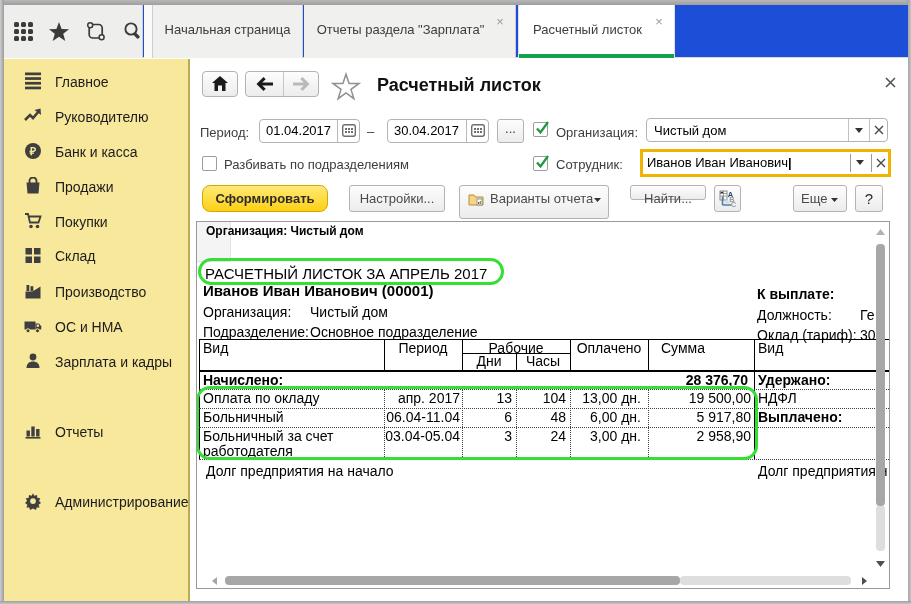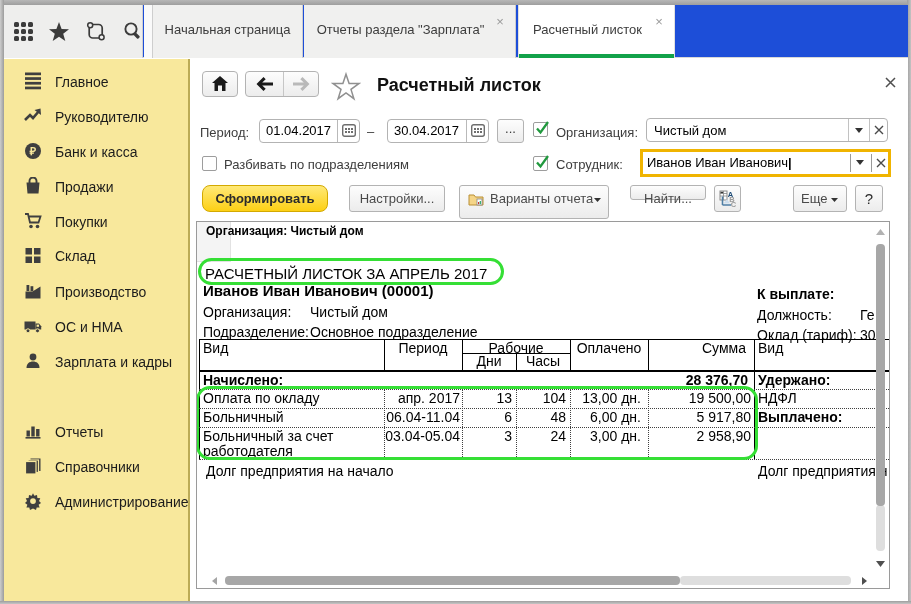--- a/index.html
+++ b/index.html
@@ -170,30 +170,20 @@
           <svg class="ic" viewBox="0 0 18 18" width="18" height="18">
             <g fill="#3f3f3f">
               <rect x="2.5" y="8.5" width="3.4" height="6"></rect>
               <rect x="7.3" y="4.5" width="3.4" height="10"></rect>
               <rect x="12.1" y="7" width="3.4" height="7.5"></rect>
               <rect x="1.5" y="15" width="15" height="1.6"></rect>
             </g>
           </svg>
           <div class="tx">Отчеты</div>
         </div>
-    <div class="side-item" style="top:398px">
-          <svg class="ic" viewBox="0 0 18 18" width="18" height="18">
-            <g fill="#3f3f3f">
-              <rect x="6.5" y="1.5" width="10" height="12.5"></rect>
-              <rect x="4" y="3" width="10.5" height="12.5" stroke="#f8e89c" stroke-width="1.2"></rect>
-              <rect x="1.5" y="4.5" width="10.5" height="12.5" stroke="#f8e89c" stroke-width="1.2"></rect>
-            </g>
-          </svg>
-          <div class="tx">Справочники</div>
-        </div>
     <div class="side-item" style="top:433px">
           <svg class="ic" viewBox="0 0 18 18" width="18" height="18">
             <path d="M9 1.2 L10.3 3.8 L13 3 L13.4 5.9 L16.3 6.3 L15 9 L17 11 L14.6 12.7 L15.6 15.5 L12.7 15.6 L12 18 L9 16.5 L6 18 L5.3 15.6 L2.4 15.5 L3.4 12.7 L1 11 L3 9 L1.7 6.3 L4.6 5.9 L5 3 L7.7 3.8 Z M9 6.2 A2.9 2.9 0 1 0 9 12 A2.9 2.9 0 1 0 9 6.2 Z" fill="#3f3f3f" fill-rule="evenodd"></path>
           </svg>
           <div class="tx">Администрирование</div>
         </div>
   </div>
   <div id="form">
     <div class="btn" id="homebtn"><svg width="18" height="16" viewBox="0 0 18 16" style="margin-top:4px">
             <path d="M9 0 L17 7 H14.5 V15 H11 V9.5 H7 V15 H3.5 V7 H1 Z" fill="#1a1a1a"></path>
@@ -356,21 +346,21 @@
       <div class="dot-v" style="left:187px;top:167px;height:70px"></div>
       <div class="dot-v" style="left:265px;top:167px;height:70px"></div>
       <div class="dot-v" style="left:319px;top:167px;height:70px"></div>
       <div class="dot-v" style="left:373px;top:167px;height:70px"></div>
       <div class="dot-v" style="left:451px;top:167px;height:70px"></div>
 
       <div class="r" style="left:6px;top:118px">Вид</div>
       <div class="r" style="left:187px;top:118px;width:78px;text-align:center">Период</div>
       <div class="r" style="left:265px;top:118px;width:108px;text-align:center">Рабочие</div>
       <div class="r" style="left:373px;top:118px;width:78px;text-align:center">Оплачено</div>
-      <div class="r" style="left:443px;top:118px;width:106px;text-align:right">Сумма</div>
+      <div class="r" style="left:464px;top:118px;width:106px;text-align:left">Сумма</div>
       <div class="r" style="left:561px;top:118px">Вид</div>
       <div class="r" style="left:265px;top:131px;width:54px;text-align:center">Дни</div>
       <div class="r" style="left:319px;top:131px;width:54px;text-align:center">Часы</div>
 
       <div class="r b" style="left:6px;top:150px">Начислено:</div>
       <div class="r b" style="left:451px;top:150px;width:100px;text-align:right">28 376,70</div>
       <div class="r b" style="left:561px;top:150px">Удержано:</div>
       <div class="r" style="left:6px;top:168px">Оплата по окладу</div>
       <div class="r" style="left:187px;top:168px;width:76px;text-align:right">апр. 2017</div>
       <div class="r" style="left:265px;top:168px;width:50px;text-align:right">13</div>

